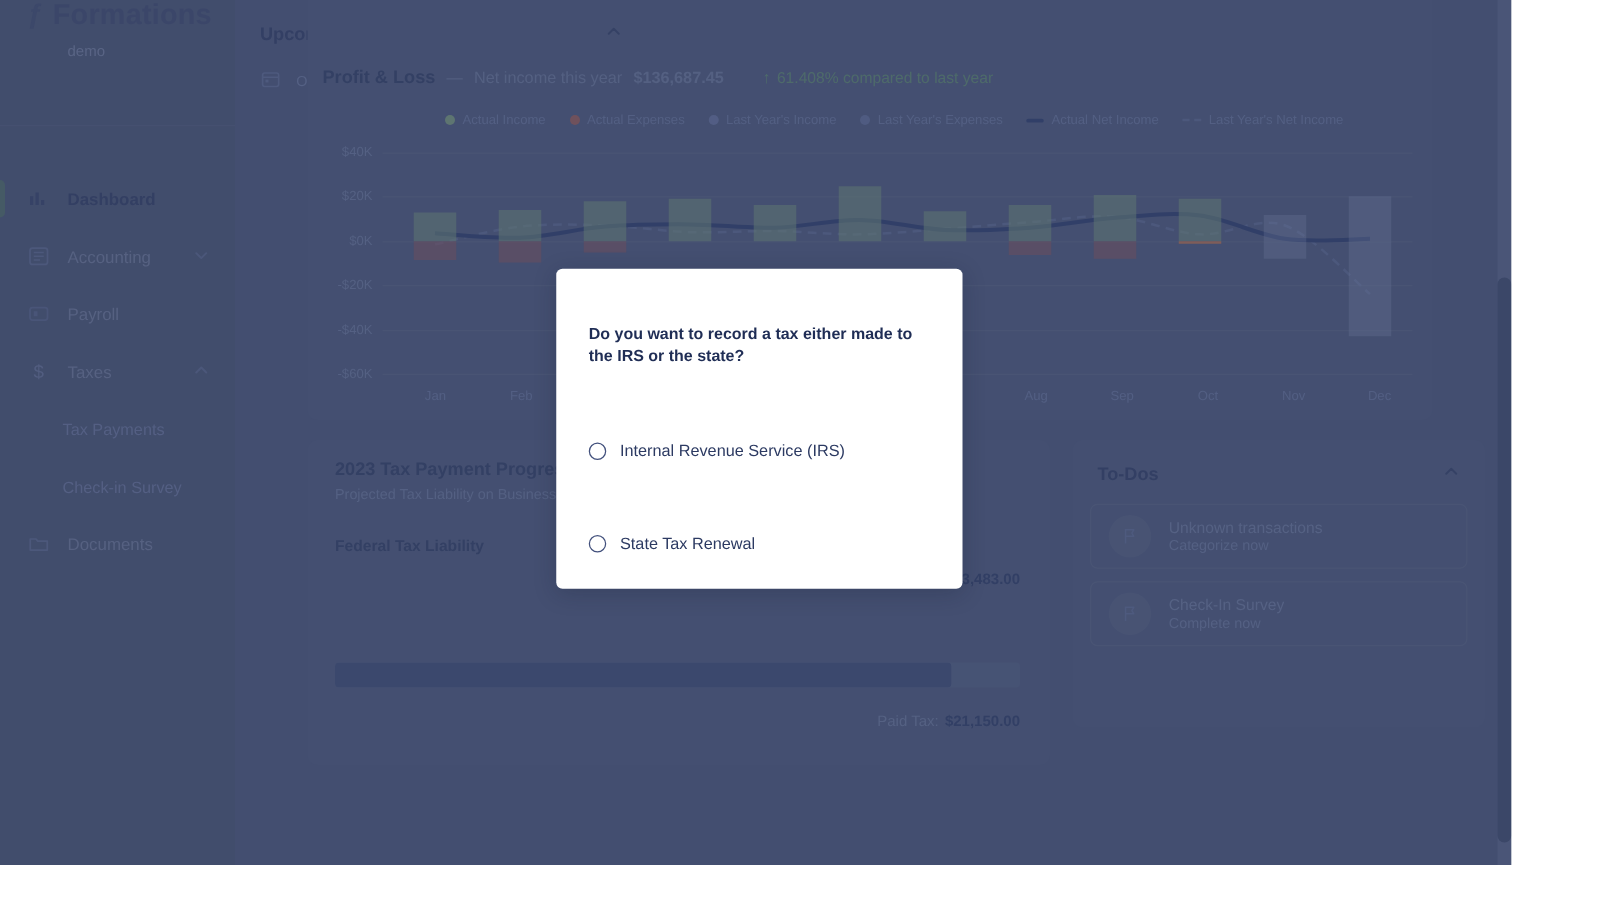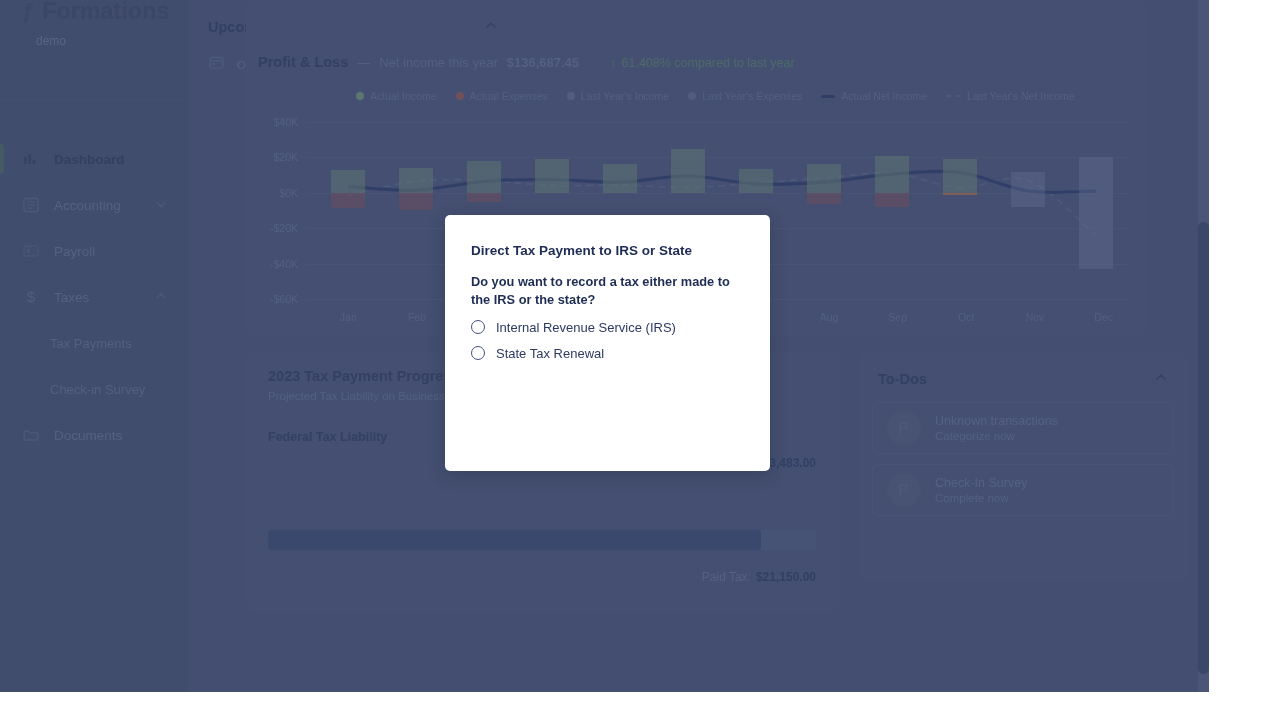--- a/index.html
+++ b/index.html
@@ -34,21 +34,21 @@
   }
   .brand {
     padding: 0 0 0 22px;
     margin-top: -6px;
   }
   .brand-row { display: flex; align-items: center; gap: 8px; height: 34px; overflow: hidden; }
   .brand-mark { font-size: 22px; color: #3d4a6b; font-weight: 700; line-height: 1; }
   .brand-name {
     font-size: 23px; font-weight: 700; color: #3b476a; letter-spacing: .2px; line-height: 1;
   }
-  .brand-sub { font-size: 12px; color: #737f9d; margin-top: 6px; margin-left: 14px; }
+  .brand-sub { font-size: 12px; color: #737f9d; margin-top: 6px; margin-left: 32px; }
   .side-divider {
     position: absolute; left: 0; right: 0; top: 100px; height: 1px; background: #4e5a76;
   }
   .nav { position: absolute; left: 0; right: 0; top: 136px; }
   .nav-item {
     position: relative;
     display: flex; align-items: center;
     height: 46px; padding-left: 22px; gap: 14px;
     color: #6d7997; font-size: 13.5px;
     cursor: pointer;
@@ -165,21 +165,21 @@
     background: #ffffff;
     border-radius: 5px;
     box-shadow: 0 4px 18px rgba(20,26,45,0.22);
     z-index: 60;
     padding: 28px 26px 0 26px;
   }
   .m-title { font-size: 13.5px; font-weight: 700; color: #1f2d55; margin-bottom: 11px; }
   .m-body { font-size: 12.5px; color: #6f7a99; line-height: 1.42; }
   .m-q { font-size: 12.8px; font-weight: 700; color: #1f2d55; line-height: 1.42; margin-top: 15px; }
   .m-opts { margin-top: 11px; display: flex; flex-direction: column; gap: 11px; }
-  .m-opt { display: flex; align-items: flex-start; gap: 11px; cursor: pointer; }
+  .m-opt { display: flex; align-items: flex-end; gap: 11px; cursor: pointer; margin-top: 48px; }
   .radio {
     width: 14px; height: 14px; border-radius: 50%;
     border: 1.6px solid #42507c; flex: 0 0 14px;
   }
   .m-opt-label { font-size: 13px; color: #2c3a62; }
 
   
   #scroll-track {
     position: absolute; right: 0; top: 0; width: 11px; height: 692px;
     background: #4a5577; z-index: 50;
@@ -462,21 +462,20 @@
             </svg>
         </span>
         <span class="event-txt">October 31 - Incorporation Renewal Date</span>
       </div>
     </section>
   </main>
 
   <div id="veil"></div>
 
   <div id="modal">
-    <div class="m-title">Direct Tax Payment to IRS or State</div>
     <div class="m-q">Do you want to record a tax either made to the IRS or the state?</div>
     <div class="m-opts">
       <label class="m-opt">
         <span class="radio"></span>
         <span class="m-opt-label">Internal Revenue Service (IRS)</span>
       </label>
       <label class="m-opt">
         <span class="radio"></span>
         <span class="m-opt-label">State Tax Renewal</span>
       </label>

